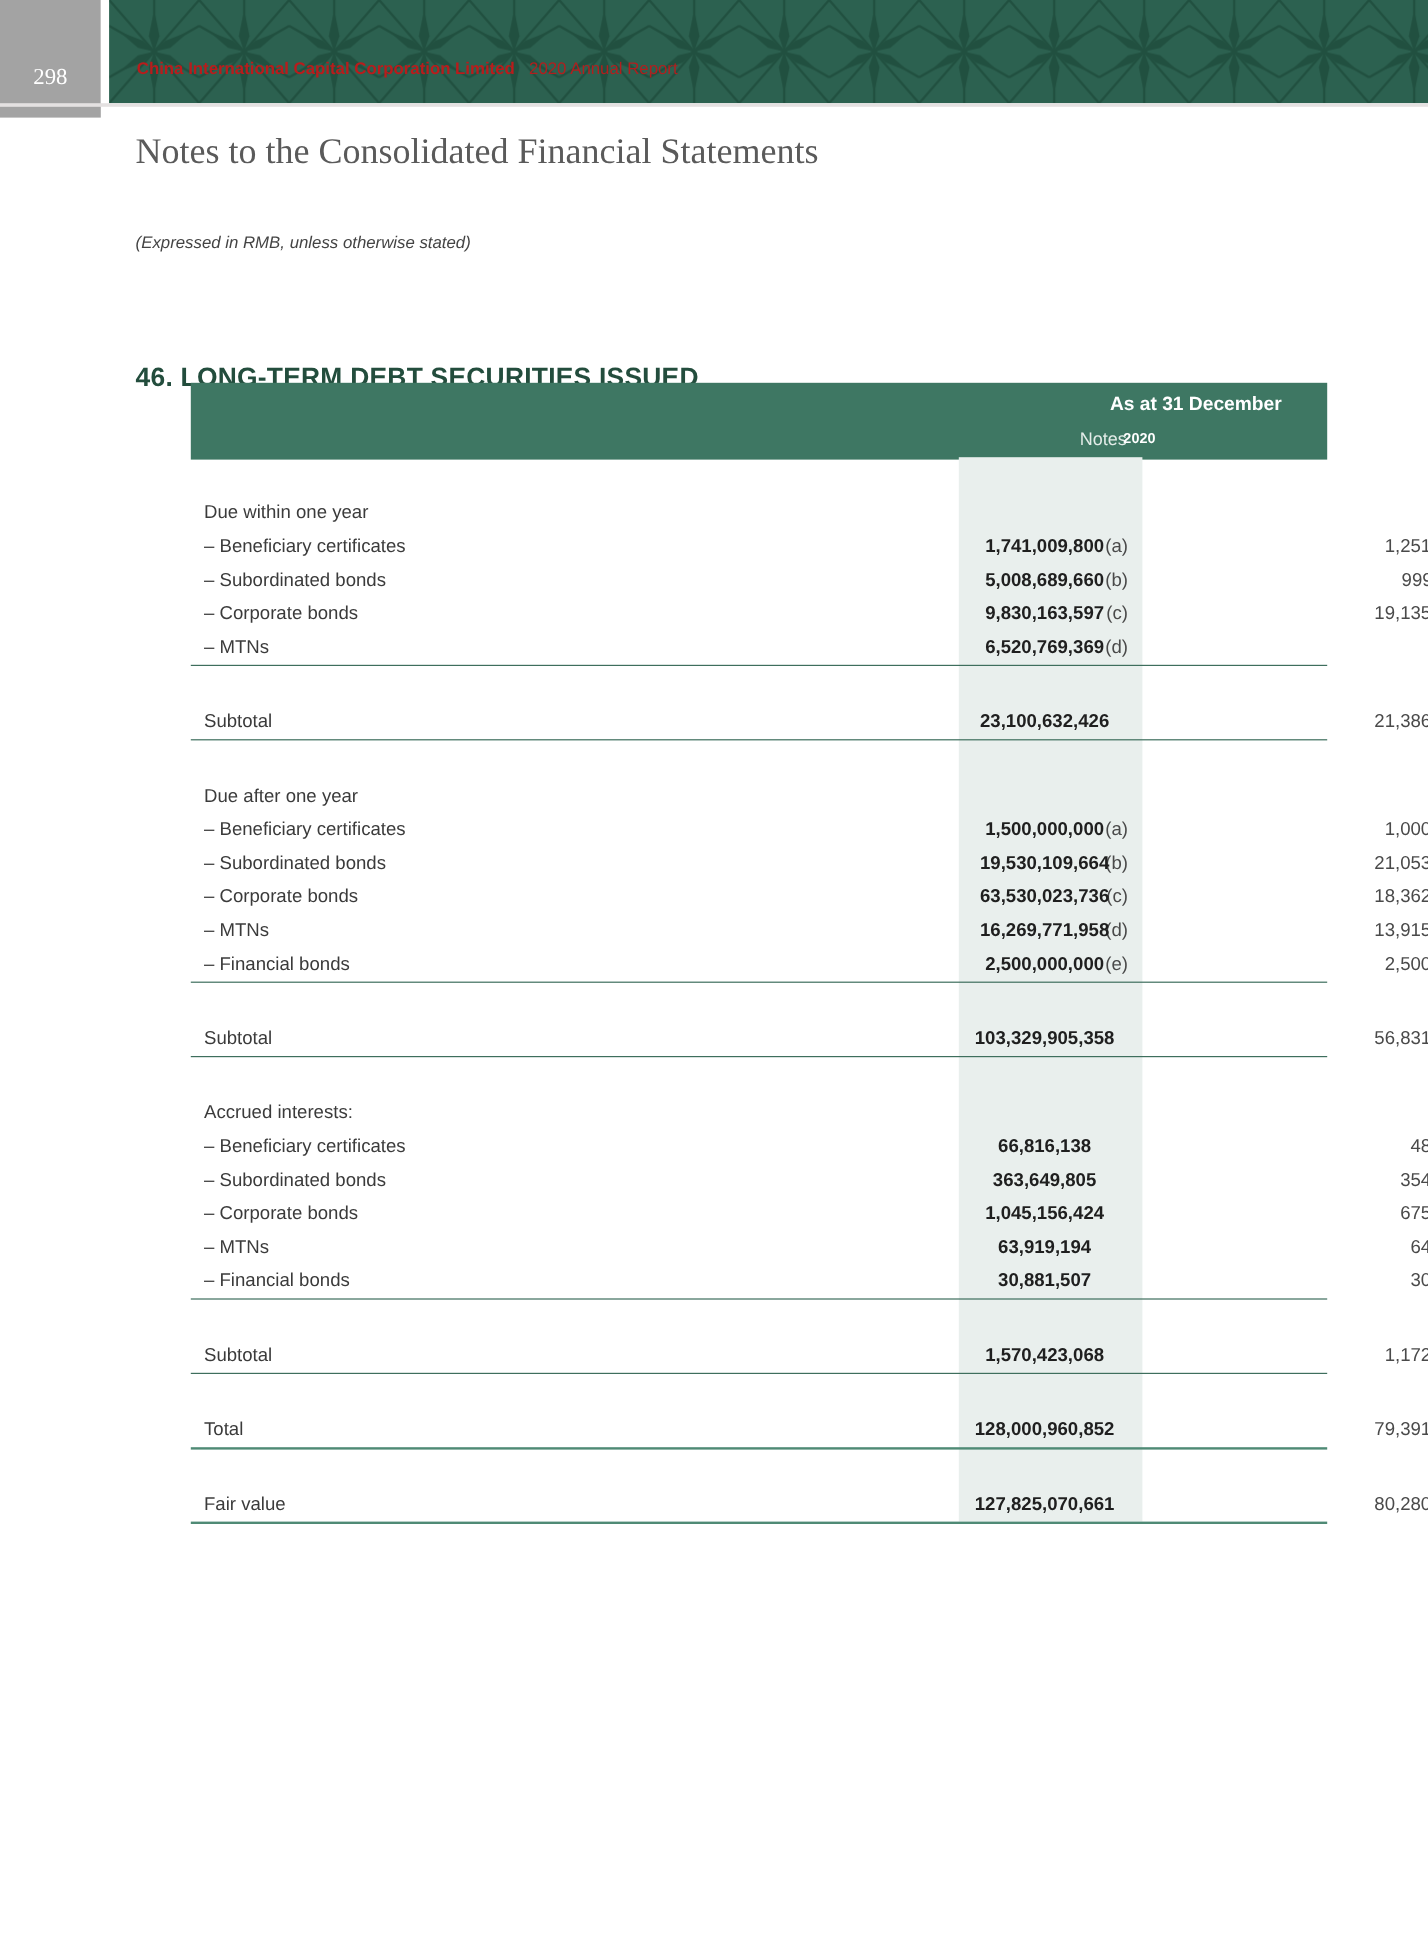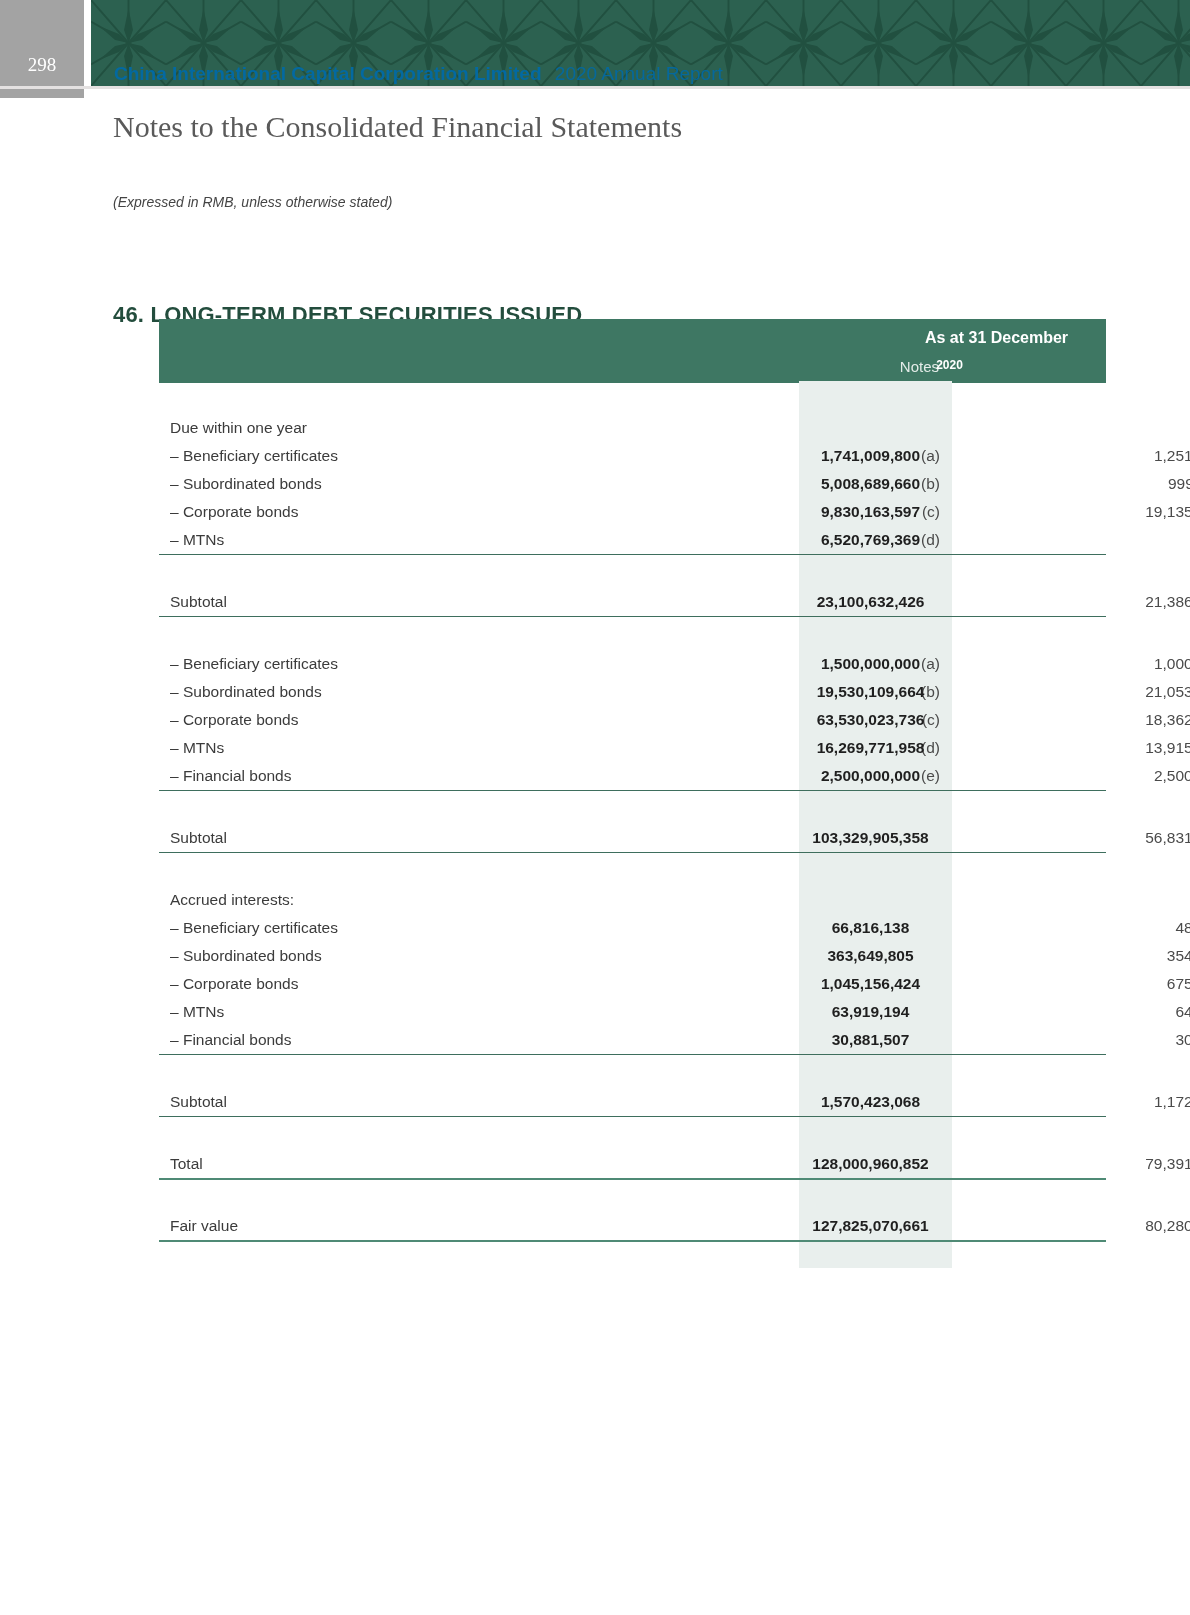--- a/index.html
+++ b/index.html
@@ -15,21 +15,21 @@
       font-family: "Liberation Serif", serif; font-size: 19px;
       display: flex; align-items: flex-end; justify-content: center; padding-bottom: 22px; box-sizing: border-box;
     }
     .banner-pattern {
       position: absolute; left: 91px; top: 0; width: 1099px; height: 86px;
       background-color: #2c6150;
       overflow: hidden;
     }
     .banner-pattern svg { position: absolute; left: 0; top: 0; }
     .banner-text {
-      position: absolute; left: 114px; top: 63px; color: #0369a1; font-size: 19px; white-space: nowrap;
+      position: absolute; left: 114px; top: 49px; color: #b91c1c; font-size: 14px; white-space: nowrap;
     }
     .banner-text .company { font-weight: bold; }
     .banner-text .report { font-weight: normal; margin-left: 8px; opacity: 0.95; }
     .banner-rule { position: absolute; left: 0; top: 86px; width: 1190px; height: 3px; background: #e4e1e1; }
     .banner-gap { position: absolute; left: 84px; top: 0; width: 7px; height: 86px; background: #fff; }
 
     .doc-title {
       position: absolute; left: 113px; top: 110px;
       font-family: "Liberation Serif", serif; font-size: 30px; color: #5a5a5a; font-weight: normal; text-align: center;
     }
@@ -151,20 +151,23 @@
     <div class="spacer" style="height:33px"></div>
     <div class="row">
       <span class="label">Subtotal</span>
       <span class="v2020">23,100,632,426</span>
       <span class="v2019">21,386,798,613</span>
     </div>
     <div class="rule"></div>
 
     <div class="spacer" style="height:33px"></div>
     <div class="row">
+      <span class="label">Due after one year</span>
+    </div>
+    <div class="row">
       <span class="label">– Beneficiary certificates</span>
       <span class="note">(a)</span>
       <span class="v2020">1,500,000,000</span>
       <span class="v2019">1,000,000,000</span>
     </div>
     <div class="row">
       <span class="label">– Subordinated bonds</span>
       <span class="note">(b)</span>
       <span class="v2020">19,530,109,664</span>
       <span class="v2019">21,053,581,502</span>

